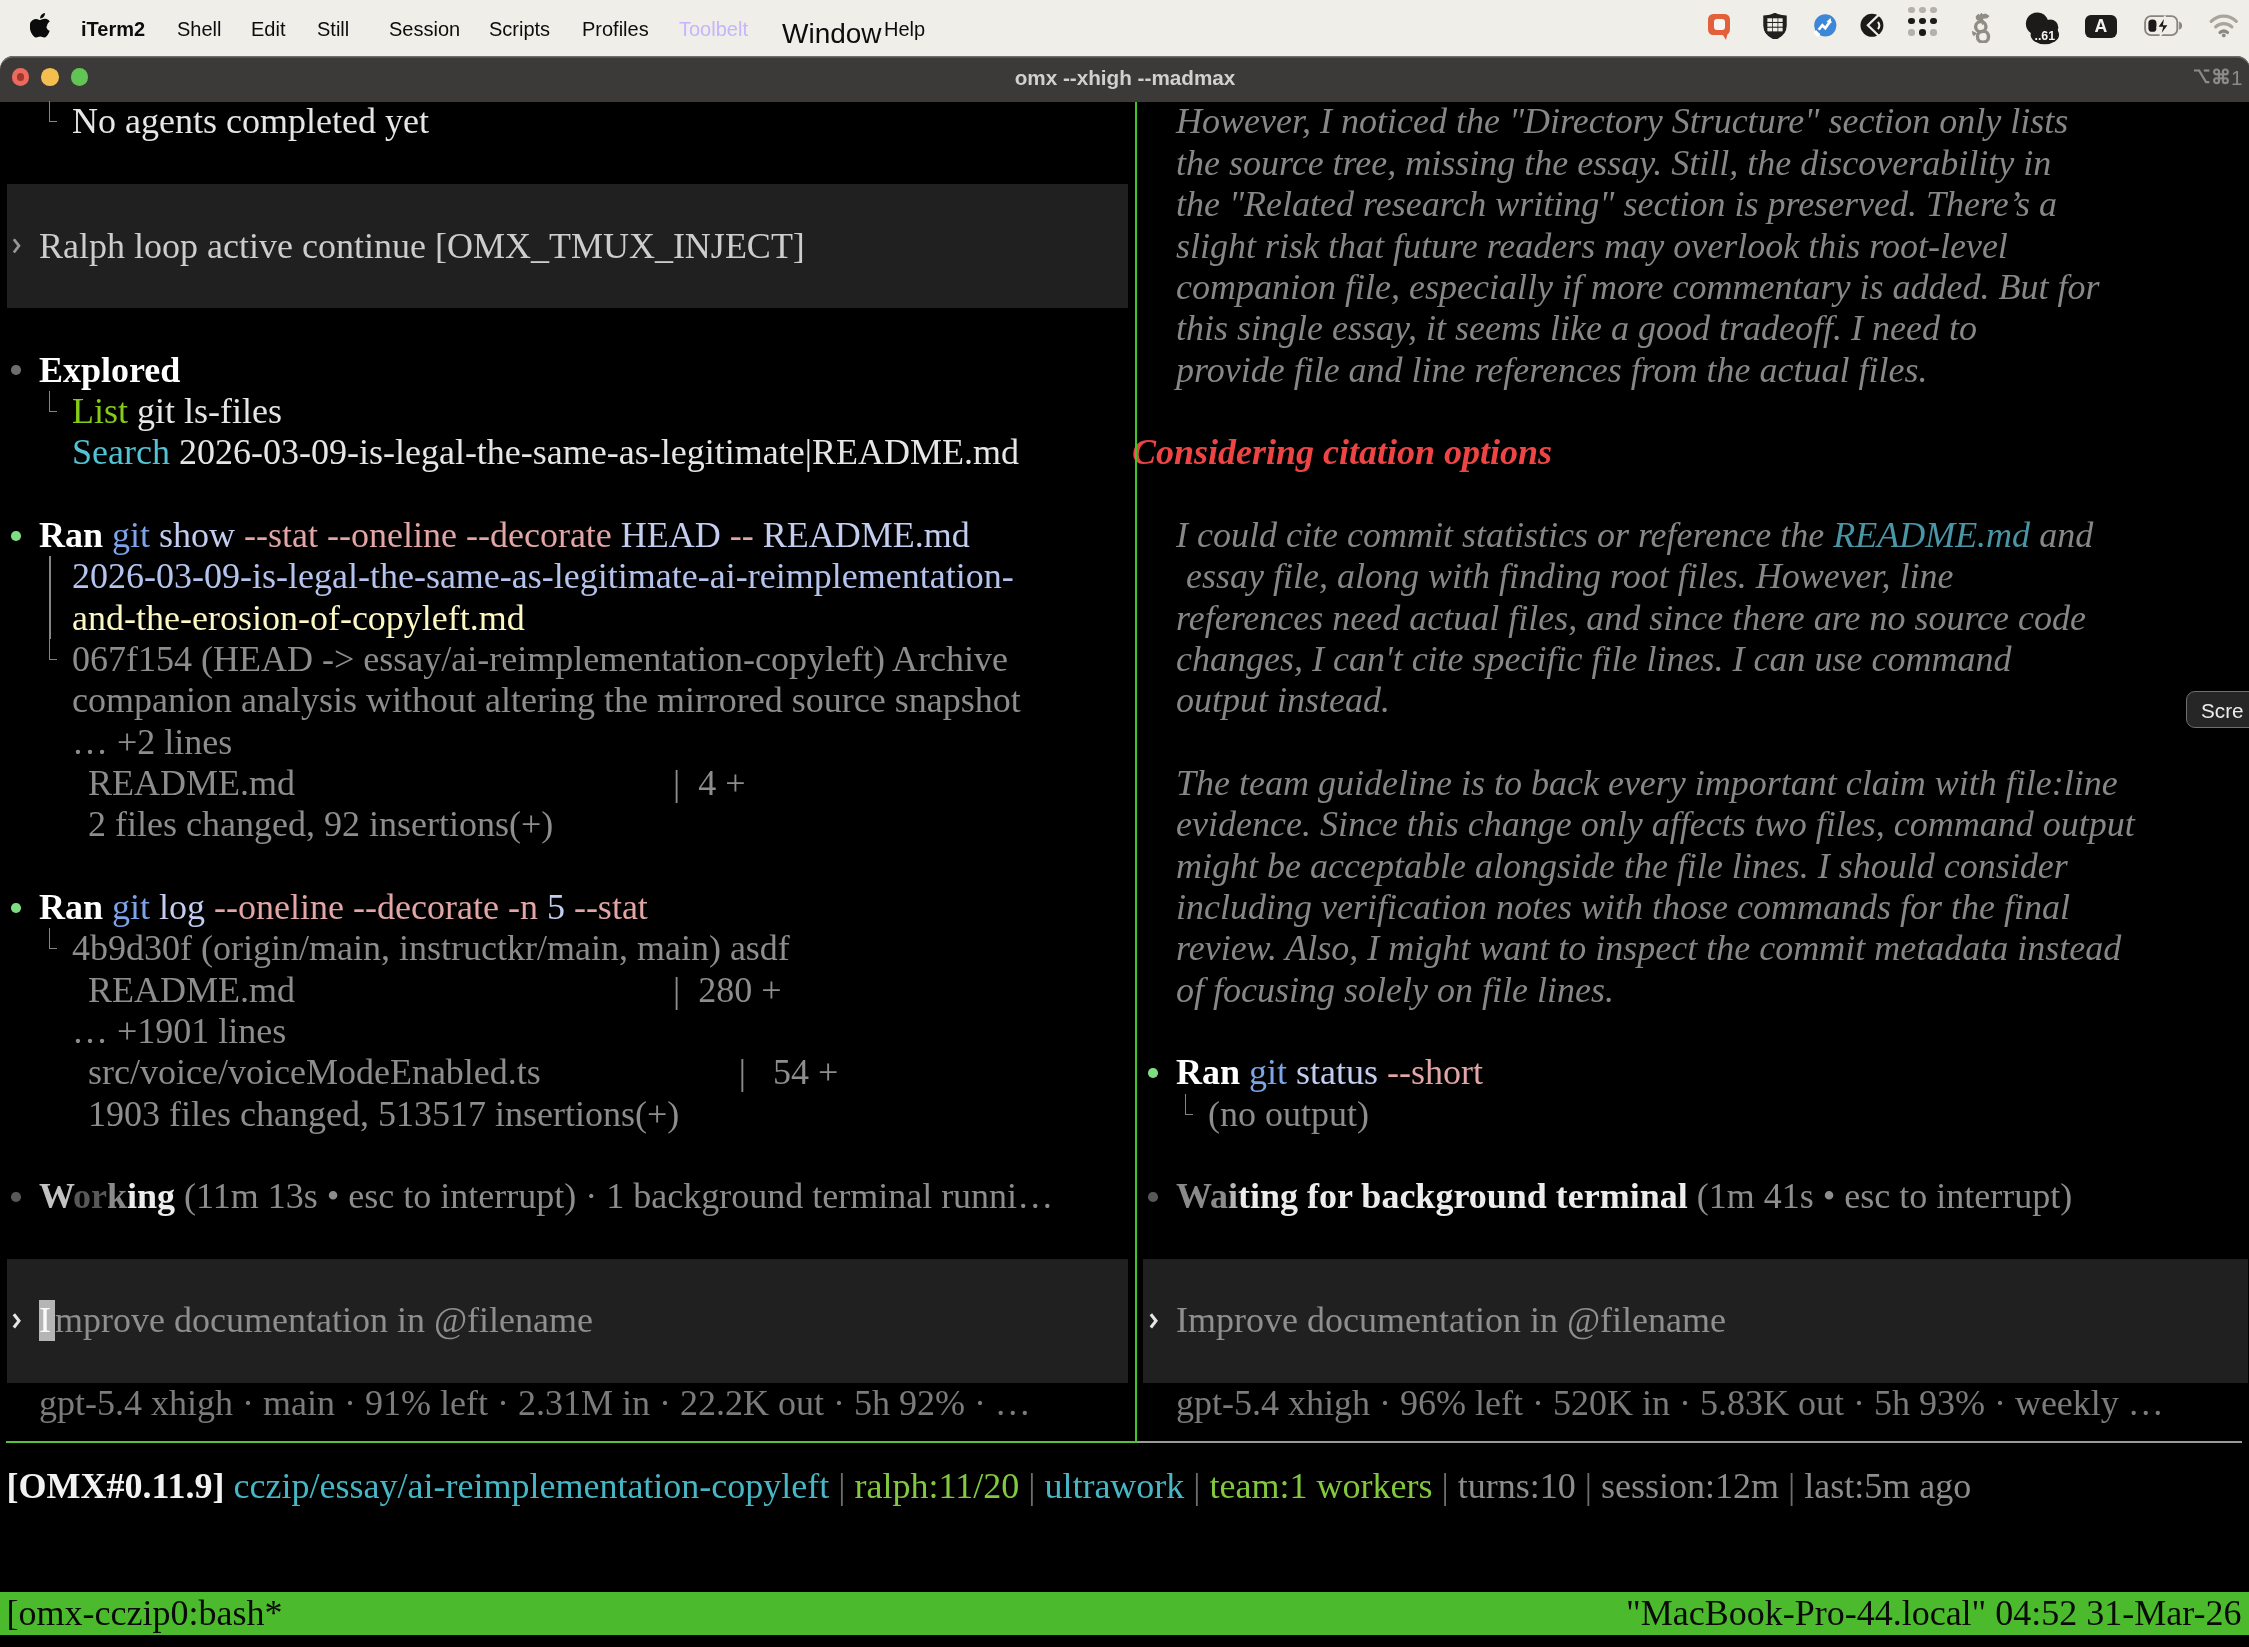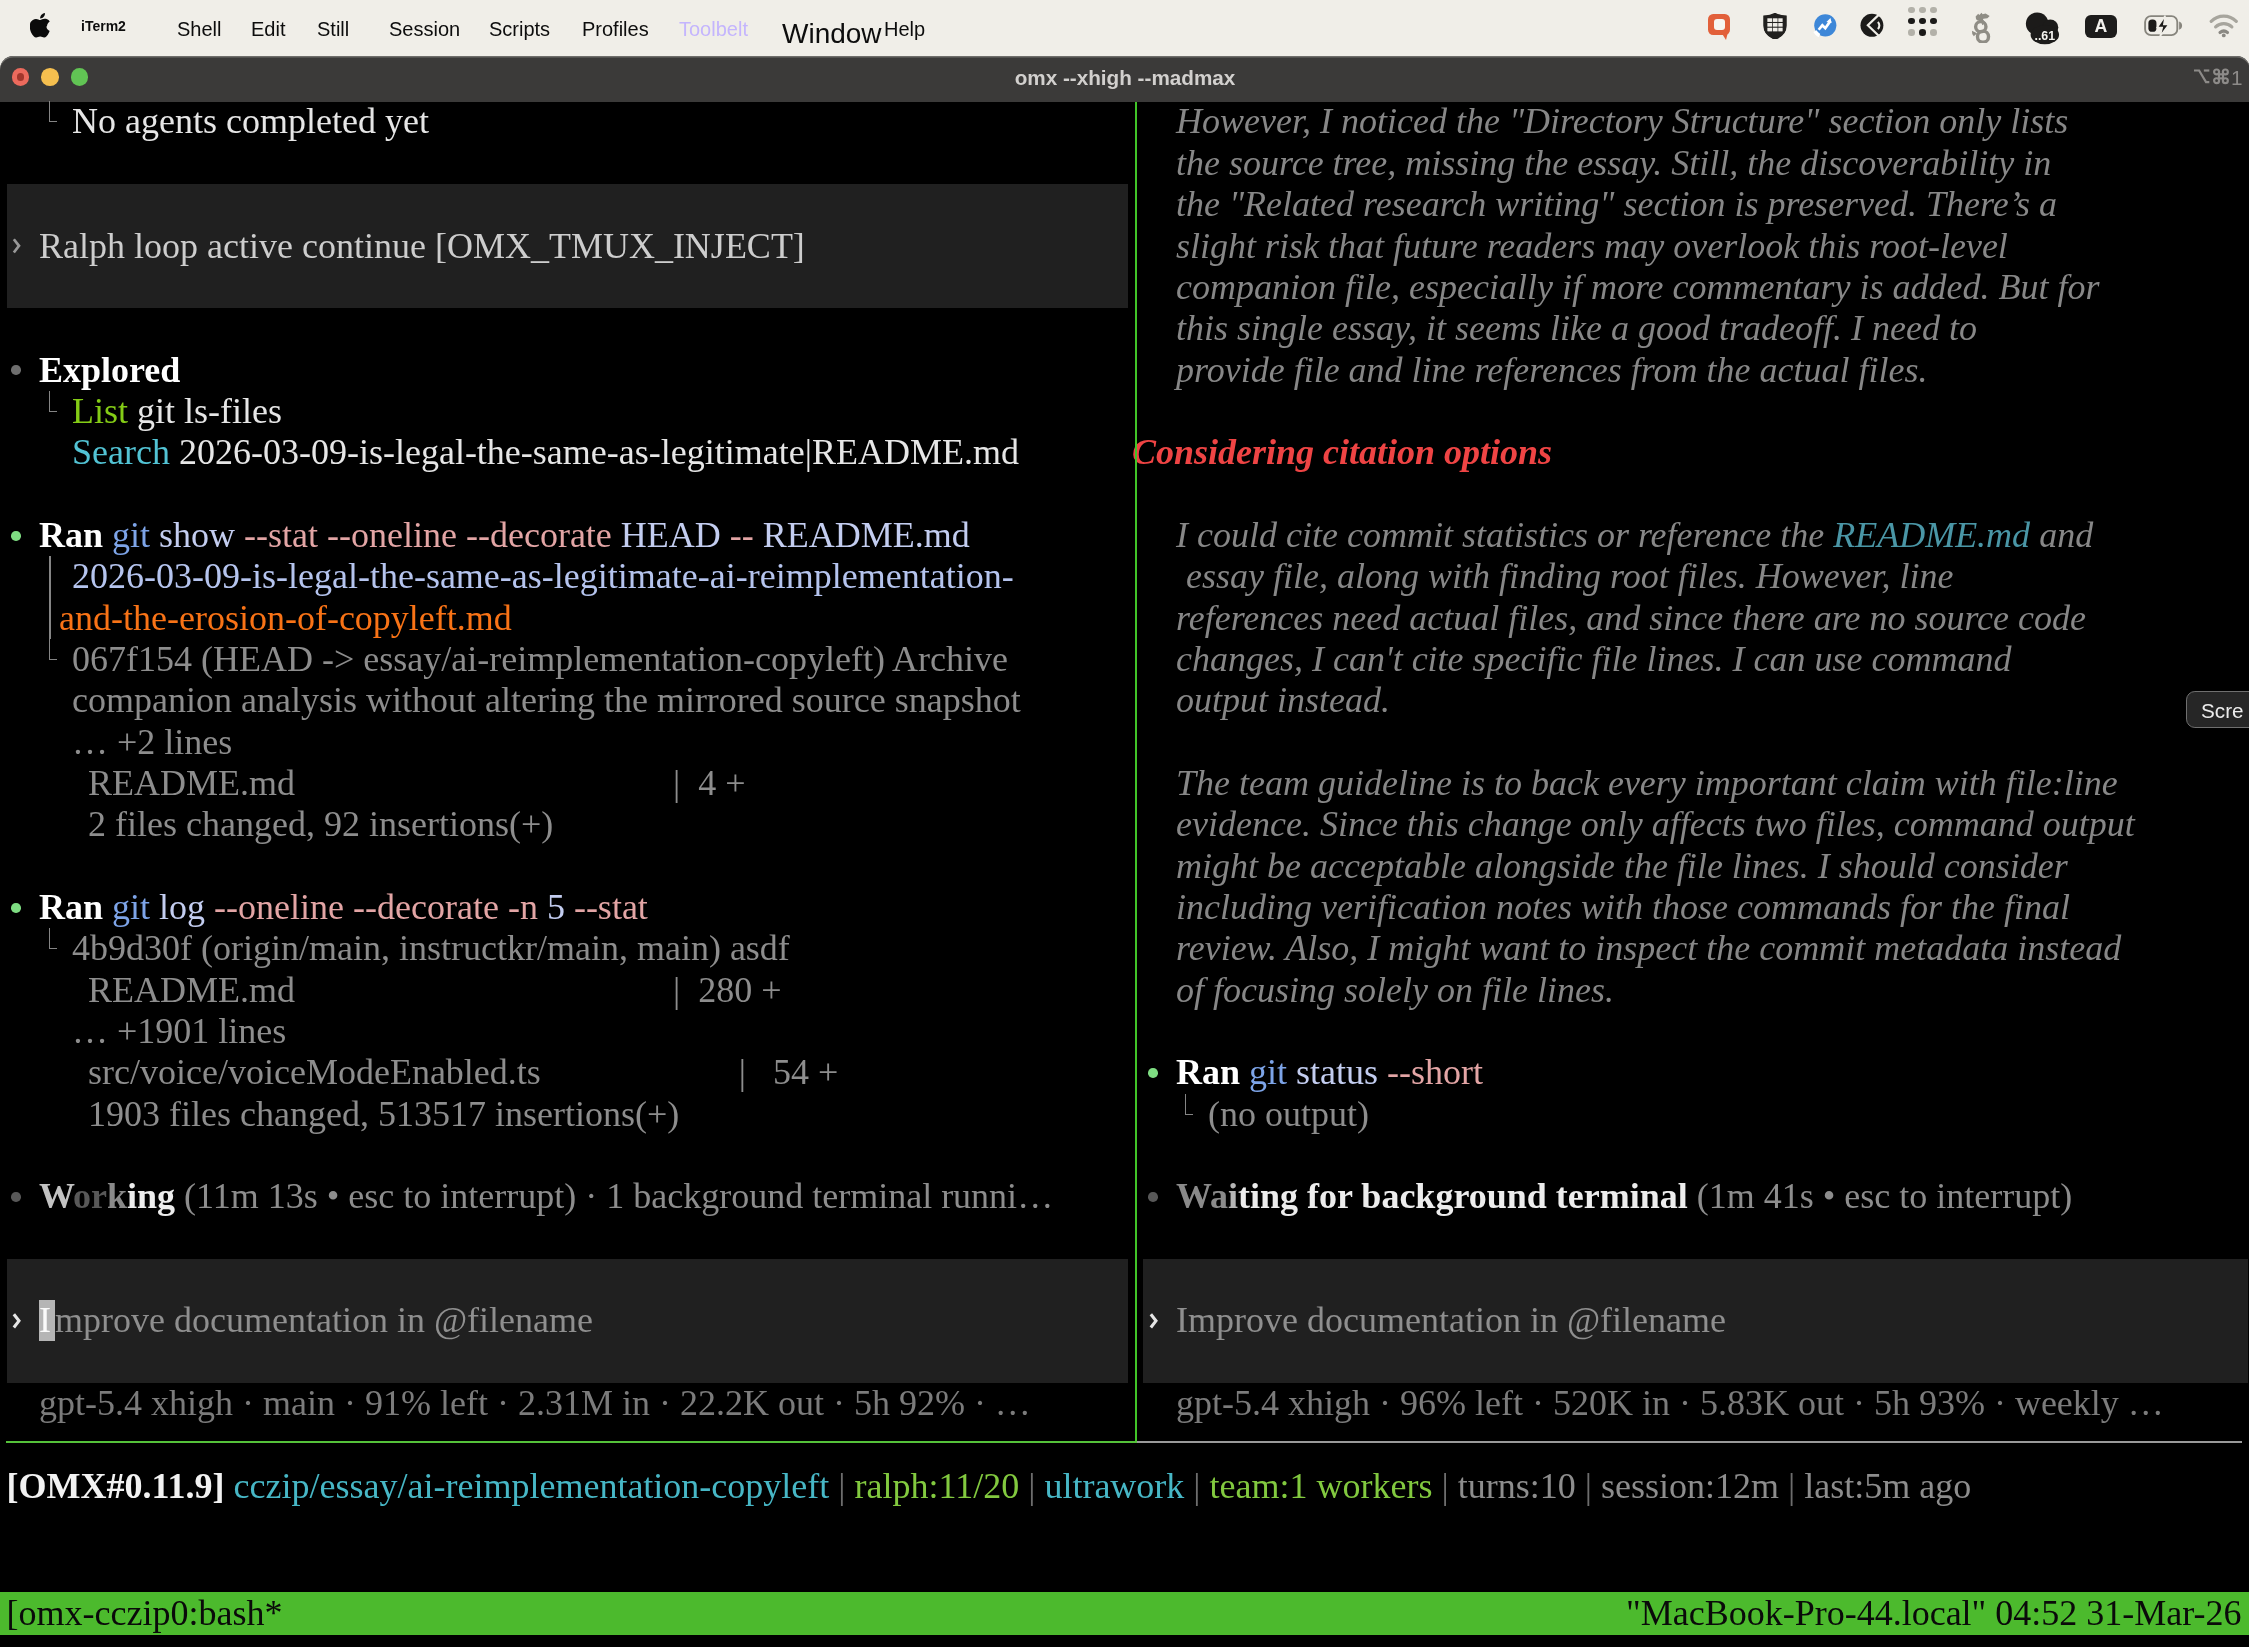--- a/index.html
+++ b/index.html
@@ -6,21 +6,21 @@
      line-height:41px; height:41px; white-space:pre; }
 .sans { font-family:"Liberation Sans",sans-serif; }
 </style></head>
 <body>
 
 <div style="position:absolute;left:0;top:0;width:2250px;height:74px;background:#f0eee8"></div>
 <svg class="apple" style="position:absolute;left:29.5px;top:12.5px" width="20.7" height="25" viewBox="0 0 28 34">
  <path fill="#0b0b0b" d="M23.1 18.0c0-4.4 3.6-6.5 3.8-6.6-2.1-3-5.3-3.4-6.4-3.5-2.7-.3-5.3 1.6-6.7 1.6-1.4 0-3.5-1.6-5.8-1.5C5 8.1 2.3 9.8.9 12.4c-2.9 5.1-.7 12.6 2.1 16.7 1.4 2 3.1 4.3 5.3 4.2 2.1-.1 2.9-1.4 5.5-1.4 2.6 0 3.3 1.4 5.5 1.3 2.3 0 3.7-2 5.1-4.1 1.6-2.4 2.3-4.7 2.3-4.8-.1 0-4.4-1.7-4.4-6.3z"></path>
  <path fill="#0b0b0b" d="M18.6 5.2C19.8 3.8 20.5 1.9 20.3 0c-1.6.1-3.6 1.1-4.8 2.5-1 1.2-2 3.2-1.7 5 1.8.1 3.6-.9 4.8-2.3z"></path>
 </svg>
-<div class="sans" style="position:absolute;left:81px;top:17.7px;font-size:14px;font-weight:bold;color:#0d0d0d">iTerm2</div>
+<div class="sans" style="position:absolute;left:81px;top:17.7px;font-size:20px;font-weight:bold;color:#0d0d0d">iTerm2</div>
 <div class="sans" style="position:absolute;left:177px;top:17.7px;font-size:20px;color:#0d0d0d">Shell</div>
 <div class="sans" style="position:absolute;left:251px;top:17.7px;font-size:20px;color:#0d0d0d">Edit</div>
 <div class="sans" style="position:absolute;left:317px;top:17.7px;font-size:20px;color:#0d0d0d">Still</div>
 <div class="sans" style="position:absolute;left:389px;top:17.7px;font-size:20px;color:#0d0d0d">Session</div>
 <div class="sans" style="position:absolute;left:489px;top:17.7px;font-size:20px;color:#0d0d0d">Scripts</div>
 <div class="sans" style="position:absolute;left:582px;top:17.7px;font-size:20px;color:#0d0d0d">Profiles</div>
 <div class="sans" style="position:absolute;left:679px;top:17.7px;font-size:20px;color:#c4b5fd">Toolbelt</div>
 <div class="sans" style="position:absolute;left:782px;top:17.7px;font-size:28px;color:#0d0d0d">Window</div>
 <div class="sans" style="position:absolute;left:884px;top:17.7px;font-size:20px;color:#0d0d0d">Help</div>
 
@@ -127,21 +127,21 @@
 <div class="t" style="left:39px;top:226px;color:#cdcdcd;">Ralph loop active continue [OMX_TMUX_INJECT]</div>
 <div style="position:absolute;left:11.4px;top:365px;width:9.6px;height:9.6px;border-radius:50%;background:#6e6e6e"></div>
 <div class="t" style="left:39px;top:350px;color:#ffffff;font-weight:bold;">Explored</div>
 <div style="position:absolute;left:49px;top:391px;width:8px;height:21.4px;border-left:1.9px solid #858585;border-bottom:1.9px solid #858585"></div>
 <div class="t" style="left:72px;top:391px;"><span style="color:#84cc16;">List</span><span style="color:#e6e6e6;"> git ls-files</span></div>
 <div class="t" style="left:72px;top:432px;"><span style="color:#52c3d4;">Search</span><span style="color:#e6e6e6;"> 2026-03-09-is-legal-the-same-as-legitimate|README.md</span></div>
 <div style="position:absolute;left:11.4px;top:531px;width:9.6px;height:9.6px;border-radius:50%;background:#7edd82"></div>
 <div class="t" style="left:39px;top:515px;"><span style="color:#ffffff;font-weight:bold;">Ran</span><span style="color:#fff;"> </span><span style="color:#7da4e8;">git</span><span style="color:#fff;"> </span><span style="color:#c3cdf0;">show</span><span style="color:#fff;"> </span><span style="color:#e3a5a5;">--stat --oneline --decorate</span><span style="color:#fff;"> </span><span style="color:#c3cdf0;">HEAD</span><span style="color:#fff;"> </span><span style="color:#e3a5a5;">--</span><span style="color:#fff;"> </span><span style="color:#c3cdf0;">README.md</span></div>
 <div style="position:absolute;left:49px;top:556px;width:1.9px;height:83px;background:#858585"></div>
 <div class="t" style="left:72px;top:556px;color:#b5c4ee;">2026-03-09-is-legal-the-same-as-legitimate-ai-reimplementation-</div>
-<div class="t" style="left:59px;top:598px;color:#f97316;">and-the-erosion-of-copyleft.md</div>
+<div class="t" style="left:72px;top:598px;color:#fef9c3;">and-the-erosion-of-copyleft.md</div>
 <div style="position:absolute;left:49px;top:639px;width:8px;height:21.4px;border-left:1.9px solid #858585;border-bottom:1.9px solid #858585"></div>
 <div class="t" style="left:72px;top:639px;color:#8d8d8d;">067f154 (HEAD -&gt; essay/ai-reimplementation-copyleft) Archive</div>
 <div class="t" style="left:72px;top:680px;color:#8d8d8d;">companion analysis without altering the mirrored source snapshot</div>
 <div class="t" style="left:72px;top:722px;color:#8d8d8d;">… +2 lines</div>
 <div class="t" style="left:88px;top:763px;color:#8d8d8d;">README.md                                          |  4 +</div>
 <div class="t" style="left:88px;top:804px;color:#8d8d8d;">2 files changed, 92 insertions(+)</div>
 <div style="position:absolute;left:11.4px;top:903px;width:9.6px;height:9.6px;border-radius:50%;background:#7edd82"></div>
 <div class="t" style="left:39px;top:887px;"><span style="color:#ffffff;font-weight:bold;">Ran</span><span style="color:#fff;"> </span><span style="color:#7da4e8;">git</span><span style="color:#fff;"> </span><span style="color:#c3cdf0;">log</span><span style="color:#fff;"> </span><span style="color:#e3a5a5;">--oneline --decorate</span><span style="color:#fff;"> </span><span style="color:#e3a5a5;">-n</span><span style="color:#fff;"> </span><span style="color:#c3cdf0;">5</span><span style="color:#fff;"> </span><span style="color:#e3a5a5;">--stat</span></div>
 <div style="position:absolute;left:49px;top:928px;width:8px;height:21.4px;border-left:1.9px solid #858585;border-bottom:1.9px solid #858585"></div>
 <div class="t" style="left:72px;top:928px;color:#8d8d8d;">4b9d30f (origin/main, instructkr/main, main) asdf</div>

